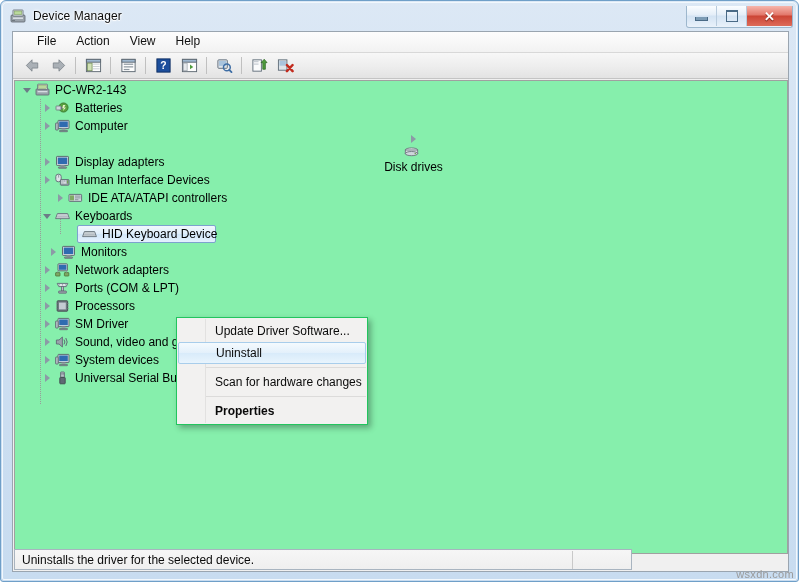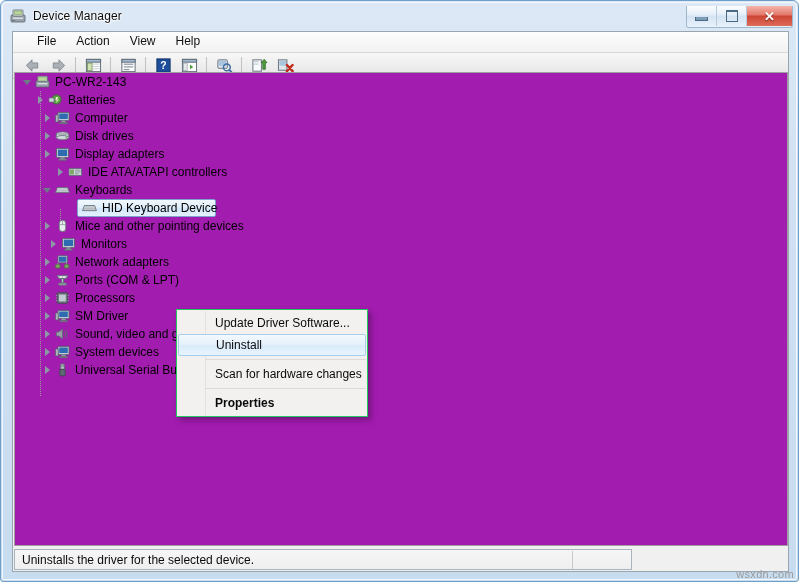--- a/index.html
+++ b/index.html
@@ -146,23 +146,23 @@
   }
   .tb-sep {
     width: 1px; height: 17px;
     background: #c0c0c0;
     margin: 0 4px;
   }
 
   
   #tree-panel {
     position: absolute;
-    left: 1px; top: 40px;
+    left: 1px; top: 48px;
     width: 774px; height: 474px;
-    background: #a21caf;
+    background: #86efac;
     border: 1px solid #a0a0a0;
     box-sizing: border-box;
     overflow: hidden;
   }
   .tree-row {
     position: relative;
     height: 18px;
     display: flex;
     align-items: center;
     font-size: 12px;
@@ -449,21 +449,21 @@
         </div>
         <svg class="ticon" viewBox="0 0 17 16">
           <rect x="2" y="7" width="13" height="6" rx="0.8" fill="#9aa3ab" stroke="#5d666e" stroke-width="0.8"></rect>
           <rect x="3.6" y="2.2" width="9.8" height="5.4" rx="0.5" fill="#eef2f6" stroke="#5d666e" stroke-width="0.8"></rect>
           <rect x="4.7" y="3.1" width="7.6" height="3.4" fill="#b9d99b" stroke="#7d9a63" stroke-width="0.5"></rect>
           <rect x="3.6" y="9" width="9.8" height="1.3" fill="#d7dde2"></rect>
         </svg>
         <span class="tlabel">PC-WR2-143</span>
       </div>
 
-      <div class="tree-row" style="padding-left:18px;text-align:right;">
+      <div class="tree-row" style="padding-left:25px;text-align:right;">
         <div class="tw">
           <span class="arrow-closed"></span>
         </div>
         <svg class="ticon" viewBox="0 0 17 16">
           <circle cx="9.5" cy="7.5" r="4.6" fill="#57a13e" stroke="#35702a" stroke-width="0.8"></circle>
           <rect x="2" y="6" width="5" height="4" rx="0.6" fill="#cfd6dc" stroke="#6a737b" stroke-width="0.8"></rect>
           <rect x="7" y="7" width="1.5" height="2" fill="#6a737b"></rect>
           <path d="M9 5 L11.5 5 L10 7.4 L12 7.4 L9 11 L9.8 8.2 L8.3 8.2 Z" fill="#e8f3c4"></path>
         </svg>
         <span class="tlabel">Batteries</span>
@@ -476,21 +476,21 @@
         <svg class="ticon" viewBox="0 0 17 16">
           <rect x="4" y="2.4" width="11" height="8.2" rx="0.6" fill="#cfd8e0" stroke="#566069" stroke-width="0.9"></rect>
           <rect x="5.2" y="3.5" width="8.6" height="5.6" fill="#2f6bb0"></rect>
           <rect x="7.5" y="10.6" width="4" height="1.8" fill="#9aa3ab"></rect>
           <rect x="5.5" y="12.4" width="8" height="1.3" rx="0.4" fill="#9aa3ab" stroke="#566069" stroke-width="0.7"></rect>
           <rect x="1.6" y="5" width="2.6" height="7" rx="0.5" fill="#b6bec6" stroke="#566069" stroke-width="0.8"></rect>
         </svg>
         <span class="tlabel">Computer</span>
       </div>
 
-      <div class="tree-row" style="padding-left:25px;">
+      <div class="tree-row" style="padding-left:25px;flex-direction:column;">
         <div class="tw">
           <span class="arrow-closed"></span>
         </div>
         <svg class="ticon" viewBox="0 0 17 16">
           <ellipse cx="8.5" cy="6" rx="6.2" ry="2.1" fill="#e6eaee" stroke="#6b747c" stroke-width="0.9"></ellipse>
           <rect x="2.3" y="6" width="12.4" height="3.6" fill="#dfe4e9" stroke="#6b747c" stroke-width="0.9"></rect>
           <ellipse cx="8.5" cy="9.6" rx="6.2" ry="2.1" fill="#cfd6dc" stroke="#6b747c" stroke-width="0.9"></ellipse>
           <circle cx="12.3" cy="9.5" r="0.8" fill="#6fa352"></circle>
         </svg>
         <span class="tlabel">Disk drives</span>
@@ -502,20 +502,37 @@
         </div>
         <svg class="ticon" viewBox="0 0 17 16">
           <rect x="2.5" y="2.4" width="12" height="9" rx="0.7" fill="#cfd8e0" stroke="#566069" stroke-width="0.9"></rect>
           <rect x="3.8" y="3.6" width="9.4" height="6.4" fill="#2f6bb0"></rect>
           <rect x="6.5" y="11.4" width="4" height="1.6" fill="#9aa3ab"></rect>
           <rect x="4.5" y="13" width="8" height="1.3" rx="0.4" fill="#9aa3ab" stroke="#566069" stroke-width="0.7"></rect>
         </svg>
         <span class="tlabel">Display adapters</span>
       </div>
 
+      <div class="tree-row" style="padding-left:25px;">
+        <div class="tw">
+          <span class="arrow-closed"></span>
+        </div>
+        <svg class="ticon" viewBox="0 0 17 16">
+          <rect x="1.8" y="2.2" width="5.4" height="7.6" rx="2.4" fill="#dfe4e9" stroke="#5f6a74" stroke-width="0.9"></rect>
+          <rect x="4.2" y="2.4" width="0.9" height="3.2" fill="#8d969e"></rect>
+          <rect x="6.4" y="7.6" width="8.6" height="5.6" rx="0.6" fill="#9aa3ab" stroke="#5f6a74" stroke-width="0.9"></rect>
+          <rect x="7.3" y="8.4" width="1.3" height="1.2" fill="#eef2f6"></rect>
+          <rect x="9.2" y="8.4" width="1.3" height="1.2" fill="#eef2f6"></rect>
+          <rect x="11.1" y="8.4" width="1.3" height="1.2" fill="#eef2f6"></rect>
+          <rect x="7.3" y="10.3" width="1.3" height="1.2" fill="#eef2f6"></rect>
+          <rect x="9.2" y="10.3" width="3.2" height="1.2" fill="#eef2f6"></rect>
+          <rect x="13" y="8.4" width="1.2" height="3.1" fill="#6fa352"></rect>
+        </svg>
+        <span class="tlabel">Human Interface Devices</span>
+      </div>
 
       <div class="tree-row" style="padding-left:38px;">
         <div class="tw">
           <span class="arrow-closed"></span>
         </div>
         <svg class="ticon" viewBox="0 0 17 16">
           <rect x="2" y="4.4" width="12.6" height="7" rx="0.7" fill="#cfd6dc" stroke="#5f6a74" stroke-width="0.9"></rect>
           <rect x="3" y="5.4" width="4" height="5" fill="#7fa964"></rect>
           <rect x="8" y="5.6" width="5.6" height="1" fill="#8d969e"></rect>
           <rect x="8" y="7.4" width="5.6" height="1" fill="#8d969e"></rect>
@@ -543,31 +560,20 @@
           <svg class="ticon" viewBox="0 0 17 16" style="margin-left:4px;">
             <path d="M1.6 10.6 L3.4 5.6 L13.6 5.6 L15.4 10.6 Z" fill="#e3e8ec" stroke="#5f6a74" stroke-width="0.9" stroke-linejoin="round"></path>
             <line x1="3.6" y1="7" x2="13.4" y2="7" stroke="#9aa3ab" stroke-width="0.7"></line>
             <line x1="3.1" y1="8.4" x2="13.9" y2="8.4" stroke="#9aa3ab" stroke-width="0.7"></line>
             <line x1="2.6" y1="9.8" x2="14.4" y2="9.8" stroke="#9aa3ab" stroke-width="0.7"></line>
           </svg>
           <span class="tlabel">HID Keyboard Device</span>
         </div>
       </div>
 
-      <div class="tree-row" style="padding-left:25px;">
-        <div class="tw">
-          <span class="arrow-closed"></span>
-        </div>
-        <svg class="ticon" viewBox="0 0 17 16">
-          <rect x="5.2" y="2.2" width="6.6" height="11.4" rx="3.2" fill="#e8ecef" stroke="#5f6a74" stroke-width="0.95"></rect>
-          <line x1="8.5" y1="2.4" x2="8.5" y2="6.6" stroke="#8d969e" stroke-width="0.8"></line>
-          <line x1="5.4" y1="6.6" x2="11.6" y2="6.6" stroke="#8d969e" stroke-width="0.8"></line>
-        </svg>
-        <span class="tlabel">Mice and other pointing devices</span>
-      </div>
 
       <div class="tree-row" style="padding-left:31px;">
         <div class="tw">
           <span class="arrow-closed"></span>
         </div>
         <svg class="ticon" viewBox="0 0 17 16">
           <rect x="2.5" y="2.4" width="12" height="9" rx="0.7" fill="#cfd8e0" stroke="#566069" stroke-width="0.9"></rect>
           <rect x="3.8" y="3.6" width="9.4" height="6.4" fill="#2f6bb0"></rect>
           <rect x="6.5" y="11.4" width="4" height="1.6" fill="#9aa3ab"></rect>
           <rect x="4.5" y="13" width="8" height="1.3" rx="0.4" fill="#9aa3ab" stroke="#566069" stroke-width="0.7"></rect>

